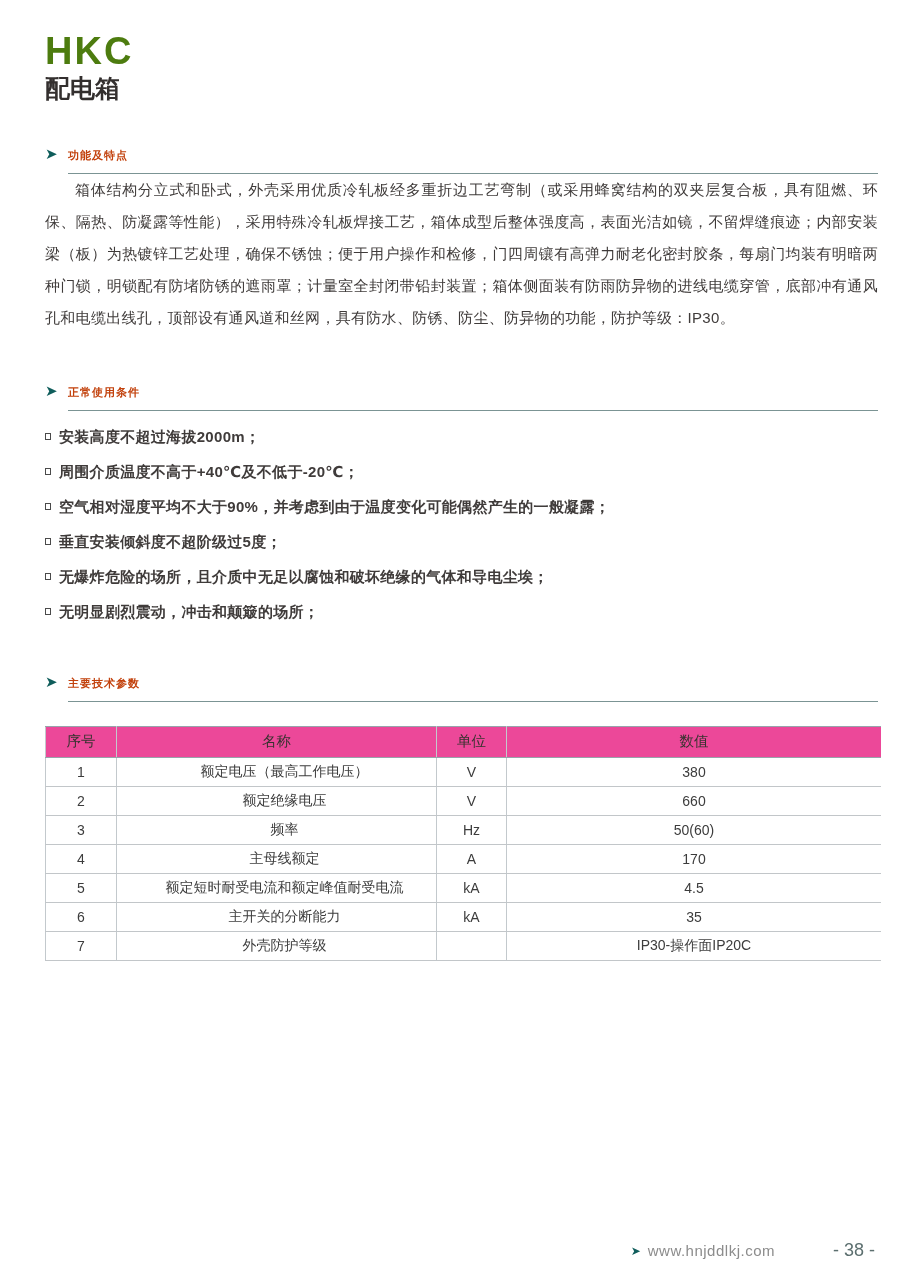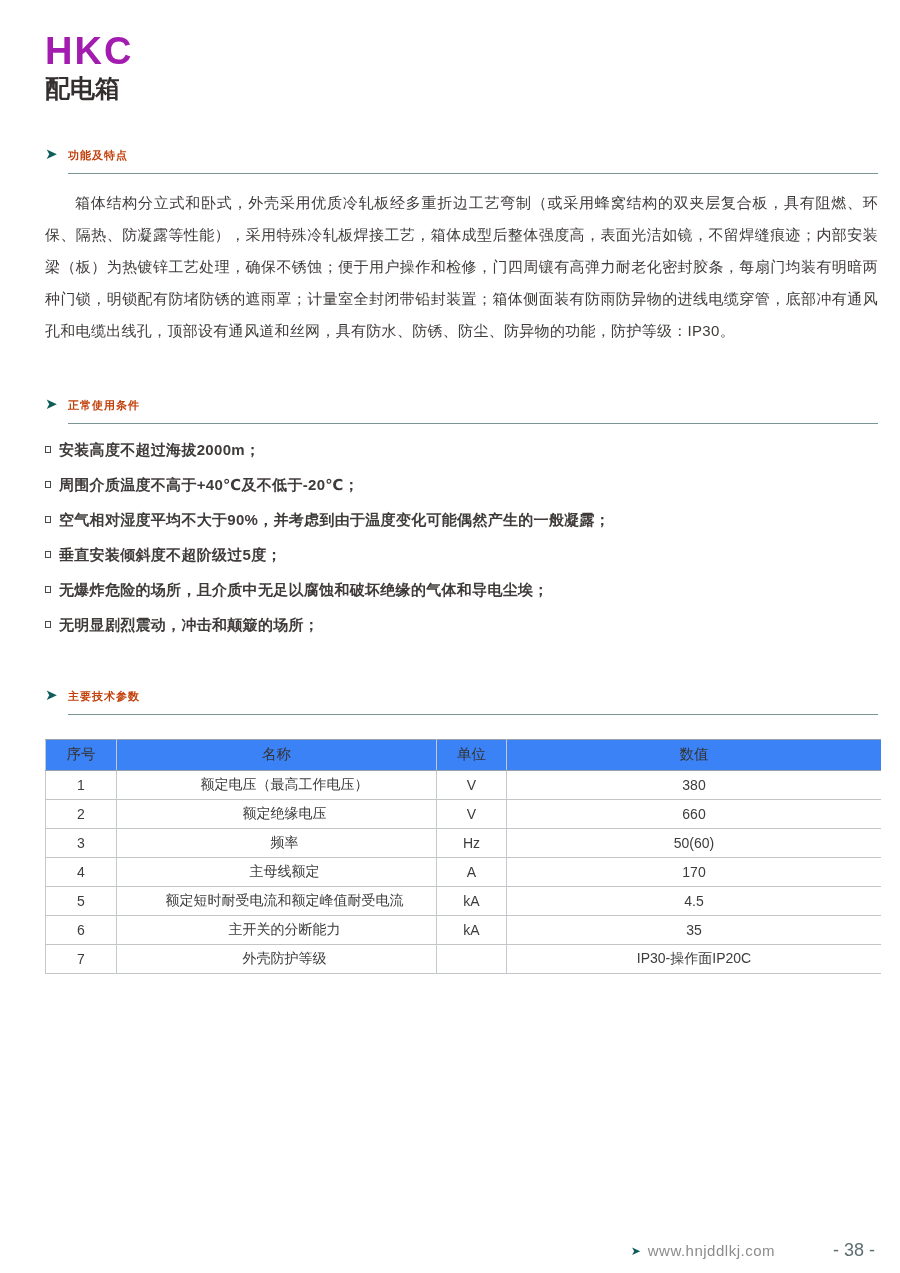--- a/index.html
+++ b/index.html
@@ -13,21 +13,21 @@
     color: #3c3c3c;
     overflow: hidden;
   }
   .content { padding: 32px 22px 0 45px; }
 
   
   .brand {
     font-size: 38px;
     font-weight: bold;
     letter-spacing: 2px;
-    color: #a21caf;
+    color: #4d7c0f;
     line-height: 1.05;
   }
   .subtitle {
     font-size: 25px;
     font-weight: 600;
     color: #332f2e;
   }
 
   
   .section { margin-top: 40px; }
@@ -47,21 +47,20 @@
   }
   .section-title {
     font-size: 11px;
     font-weight: bold;
     color: #c2410c;
     letter-spacing: 1px;
   }
 
   
   .features-body {
-    margin-top: 13px;
     font-size: 15px;
     line-height: 32px;
     text-align: justify;
     text-indent: 2em;
     color: #3f3b3a;
     letter-spacing: 0.3px;
   }
 
   
   .conditions-list { list-style: none; margin-top: 8px; font-weight: bold; }
@@ -86,21 +85,21 @@
     width: 836px;
     border-collapse: collapse;
     table-layout: fixed;
     font-size: 14px;
     color: #3c3c3c;
     border-top: 1px solid #98a3ab;
     border-left: 1px solid #c3c9cd;
     border-bottom: 1px solid #aeb2b4;
   }
   .params-table thead th {
-    background: #3b82f6;
+    background: #ec4899;
     font-weight: normal;
     height: 31px;
     border-bottom: 1px solid #98a3ab;
     font-size: 14.5px;
     color: #36332f;
   }
   .params-table td {
     height: 29px;
     text-align: center;
     border-bottom: 1px solid #c2c6c9;

